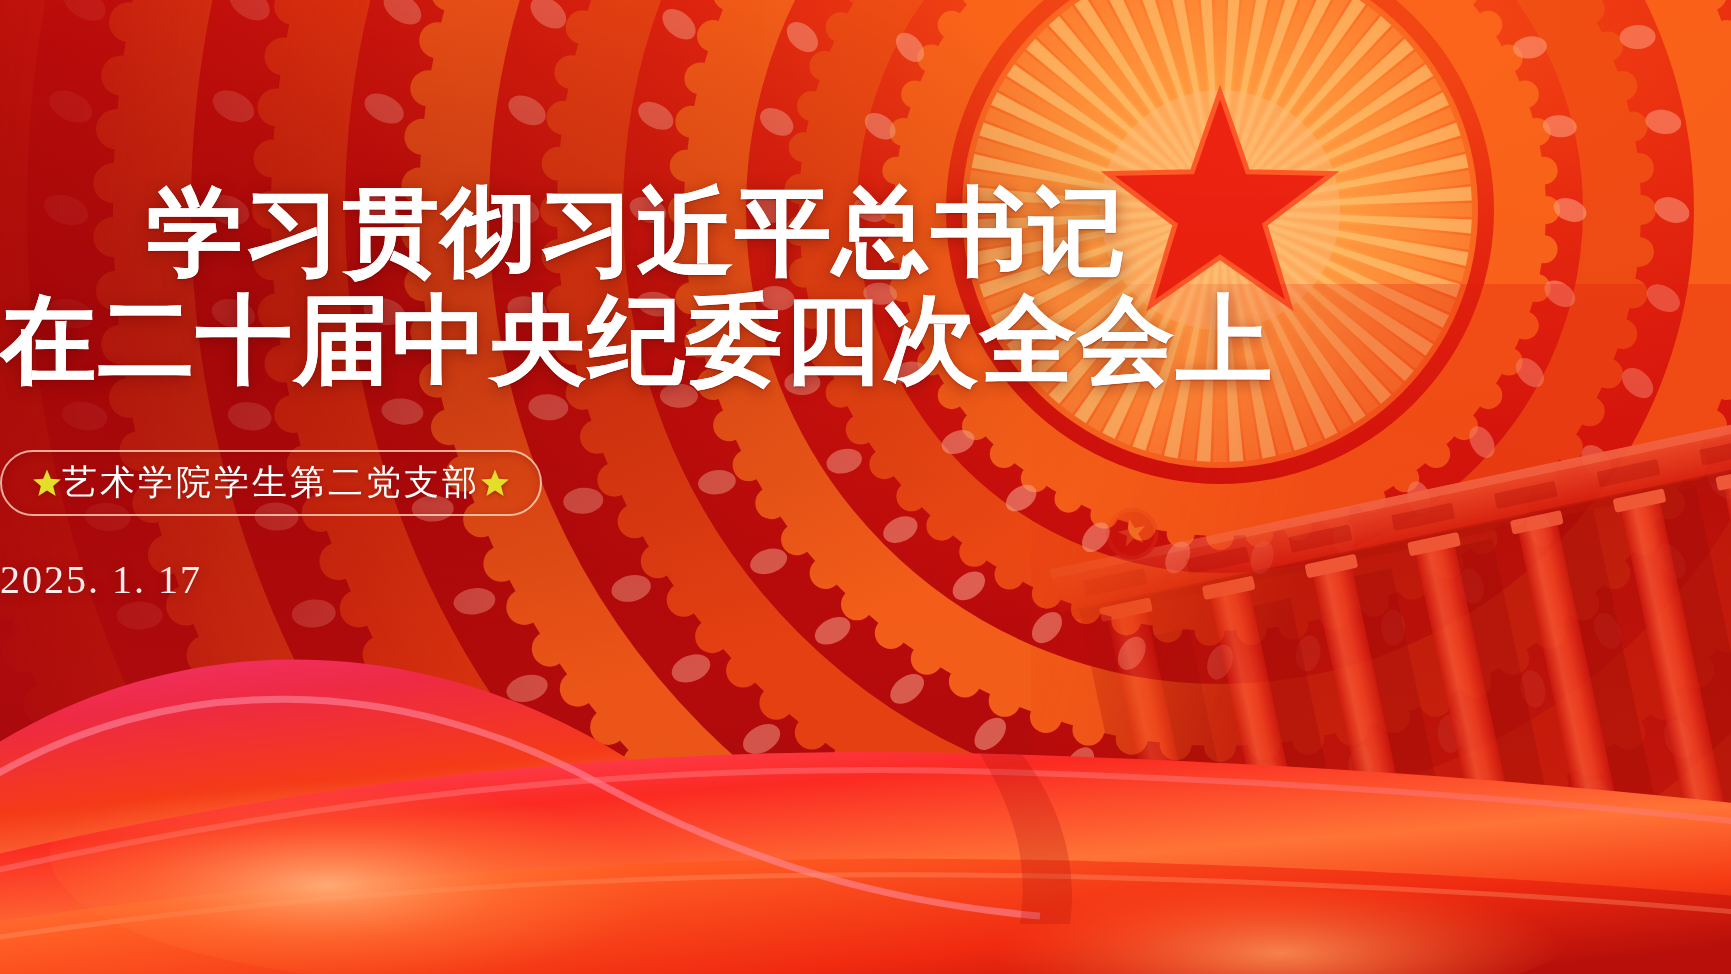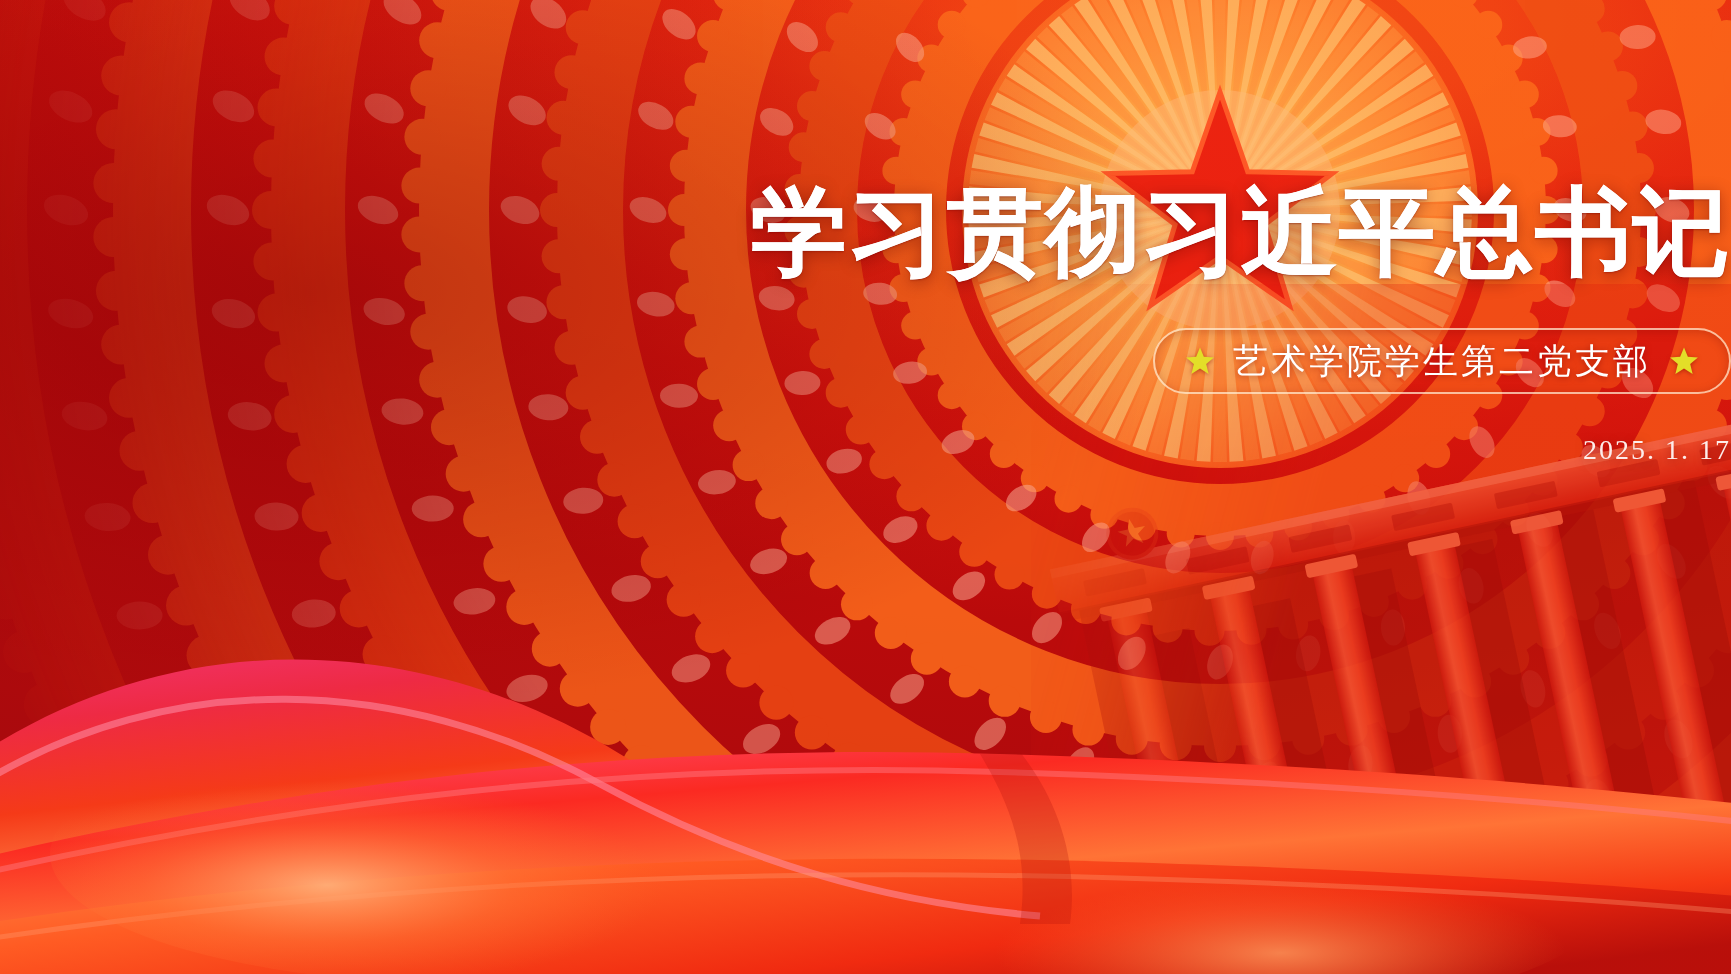--- a/index.html
+++ b/index.html
@@ -49,41 +49,40 @@
   
   .silk{
     position:absolute;left:0;right:0;bottom:0;
     height:520px;pointer-events:none;
   }
   .silk svg{width:100%;height:100%;display:block;}
 
   
   .content{
     position:absolute;inset:0;
-    display:flex;flex-direction:column;align-items:flex-end;
+    display:flex;flex-direction:column;align-items:flex-start;
     padding-top:178px;
   }
 
   .title{
     text-align:center;
     color:#fff;
     font-weight:700;
     font-size:96px;
     line-height:1.13;
     letter-spacing:2px;
     text-shadow:0 3px 16px rgba(90,0,0,.45), 0 1px 2px rgba(120,0,0,.5);
     -webkit-text-stroke:0.5px #fff;
   }
   .title .ln{display:block;white-space:nowrap;}
 
   
   .badge{
-    margin-top:42px;
+    margin-top:55px;
     display:inline-flex;align-items:center;justify-content:center;
-    gap:18px;
     height:62px;
     padding:0 30px;
     border:2px solid rgba(255,235,210,.72);
     border-radius:34px;
     box-shadow:0 2px 10px rgba(110,0,0,.25) inset;
   }
   .badge-text{
     color:#fff;
     font-family:"Liberation Serif","DejaVu Serif",serif;
     font-size:35px;
@@ -93,21 +92,21 @@
   }
   .star{
     width:30px;height:30px;flex:0 0 auto;display:block;
     filter:drop-shadow(0 1px 2px rgba(120,0,0,.5));
   }
 
   .date{
     margin-top:40px;
     color:#fdeceb;
     font-family:"Liberation Serif","DejaVu Serif",serif;
-    font-size:28px;
+    font-size:40px;
     letter-spacing:2px;
     text-shadow:0 2px 10px rgba(120,0,0,.55);
   }
 </style>
 </head>
 <body>
 
 <div class="stage">
 
   <div class="bg-base"></div>
@@ -1513,20 +1512,21 @@
       <ellipse cx="1180" cy="455" rx="420" ry="110" fill="url(#glow2)"></ellipse>
 
       <path d="M980,300 C 1010,350 1030,400 1020,470 L 1070,470 C 1080,396 1050,336 1020,298 Z" fill="#b0100a" opacity=".25"></path>
     </svg>
   </div>
 
   <div class="content">
 
     <div class="title">
       <span class="ln">学习贯彻习近平总书记</span>
+      <span class="ln">在二十届中央纪委四次全会上</span>
     </div>
 
     <div class="badge">
       <svg class="star" viewBox="0 0 32 32" xmlns="http://www.w3.org/2000/svg">
         <path d="M16 1.6 L20.1 11.5 L30.8 12.3 L22.6 19.3 L25.2 29.8 L16 24.1 L6.8 29.8 L9.4 19.3 L1.2 12.3 L11.9 11.5 Z" fill="#e3de28"></path>
       </svg>
       <span class="badge-text">艺术学院学生第二党支部</span>
       <svg class="star" viewBox="0 0 32 32" xmlns="http://www.w3.org/2000/svg">
         <path d="M16 1.6 L20.1 11.5 L30.8 12.3 L22.6 19.3 L25.2 29.8 L16 24.1 L6.8 29.8 L9.4 19.3 L1.2 12.3 L11.9 11.5 Z" fill="#e3de28"></path>
       </svg>

